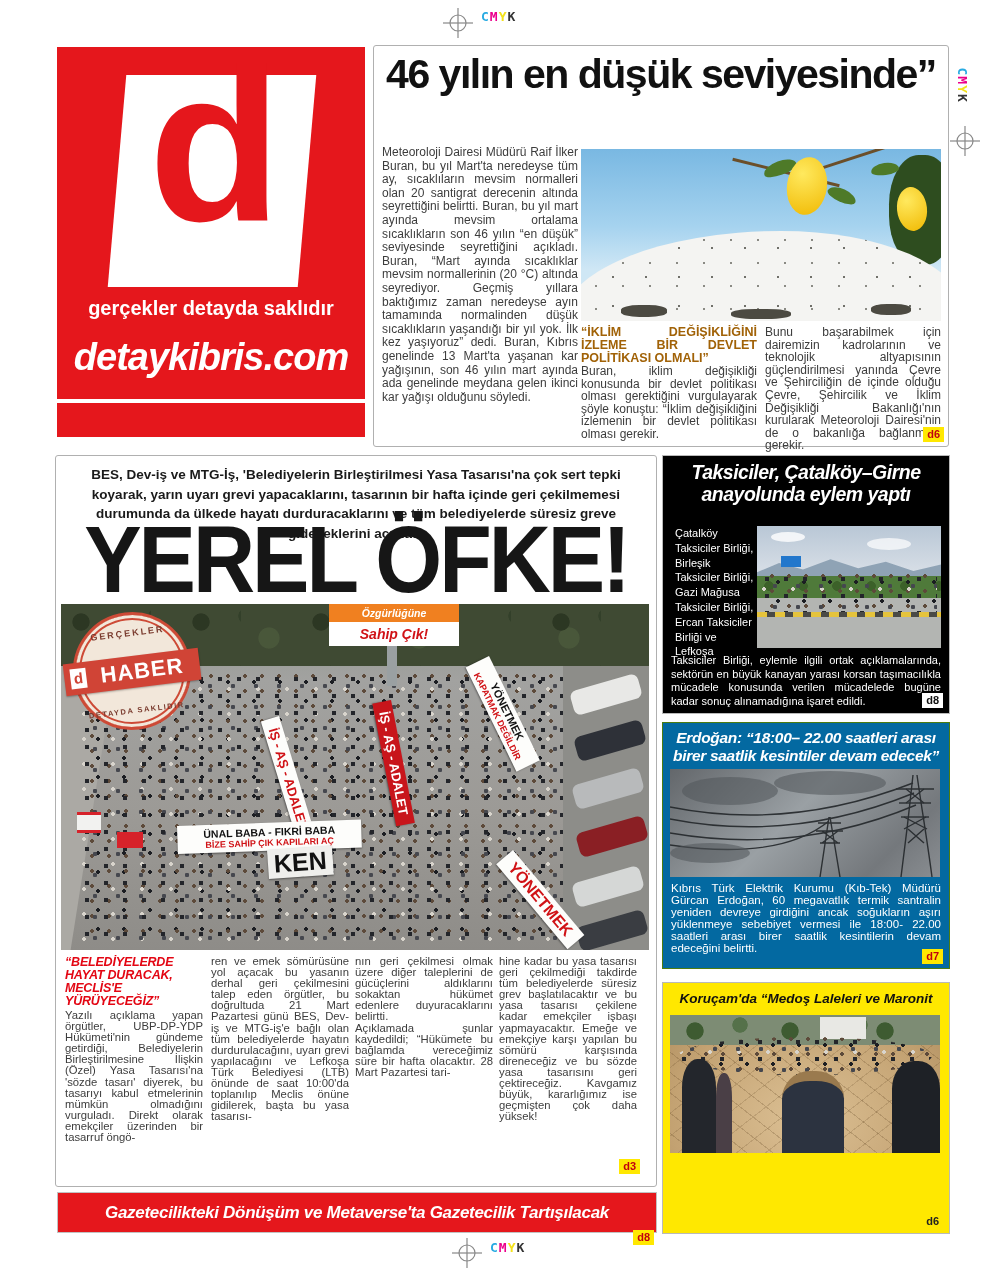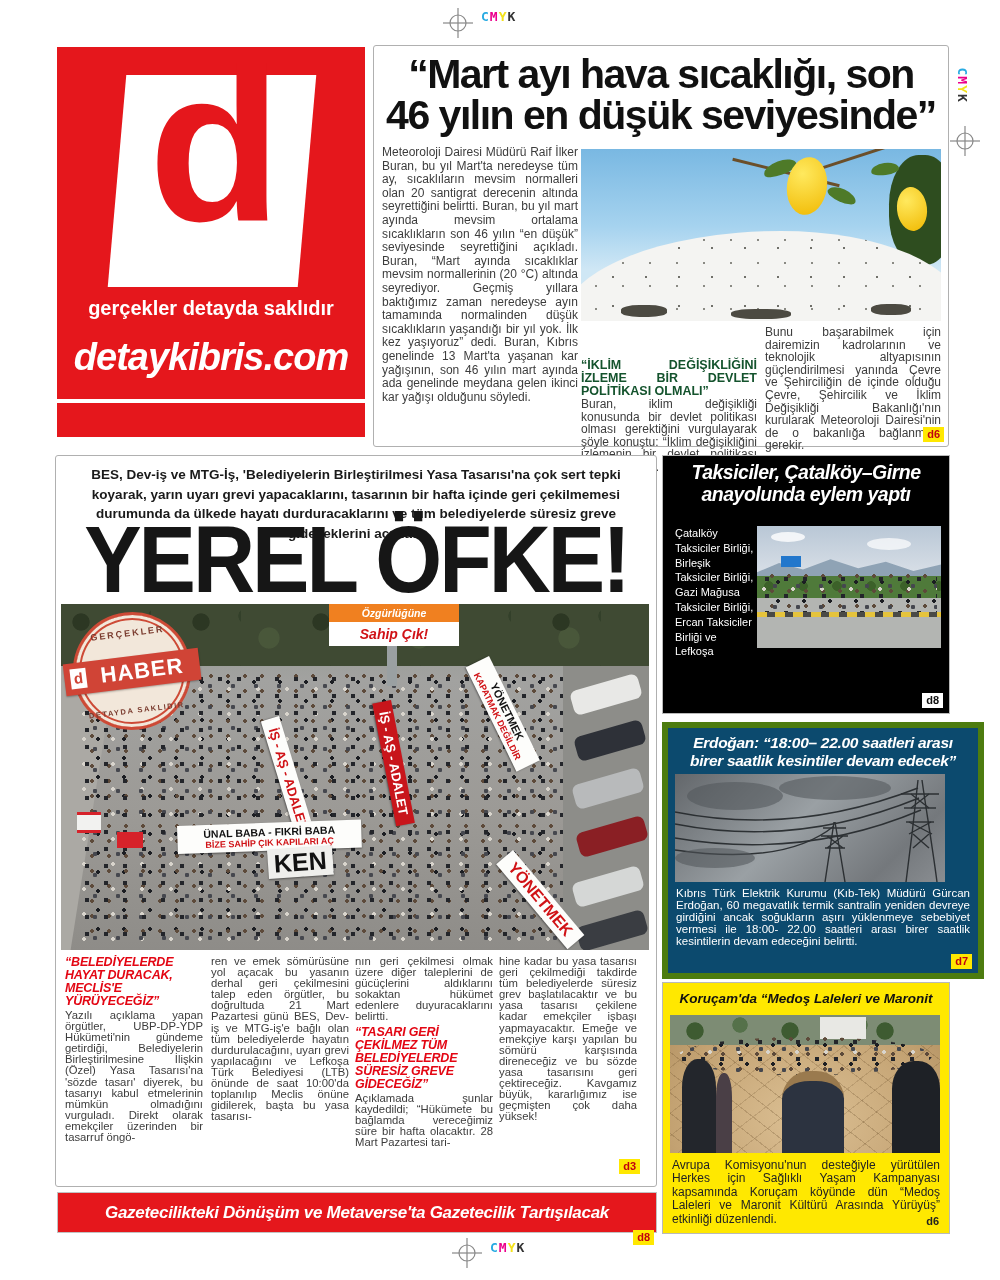--- a/index.html
+++ b/index.html
@@ -41,21 +41,21 @@
   .twig{position:absolute;background:#6b4f2a;}
   .snow{position:absolute;left:-20px;right:-20px;bottom:-6px;height:96px;background:#f4f4f2;
         border-radius:55% 45% 0 0/95% 80% 0 0;
         background-image:radial-gradient(circle 1.3px at 8px 9px,#8a8a84 95%,transparent),
                          radial-gradient(circle 1px at 19px 17px,#6f6f69 95%,transparent);
         background-size:27px 23px,33px 29px;}
   .rock{position:absolute;background:#4c4a42;border-radius:40%;}
   .foliage{position:absolute;background:#2e4d1f;border-radius:45%;}
   .w-col{position:absolute;top:280px;width:176px;font:400 12px/12.6px "Liberation Sans",sans-serif;
          text-align:justify;}
-  .w-sub{font:700 12.5px/13px "Liberation Sans",sans-serif;color:#14532d;margin-top:33px;}
+  .w-sub{font:700 12.5px/13px "Liberation Sans",sans-serif;color:#a16207;}
   
   .mainbox{left:55px;top:455px;width:600px;height:730px;}
   .kicker{position:absolute;left:50%;top:9px;width:530px;transform:translateX(-50%);
           text-align:center;color:#1a1a1a;font:700 13.5px/1.45 "Liberation Sans",sans-serif;}
   .m-head{position:absolute;left:0;right:0;top:56px;text-align:center;color:#161616;
           font:900 86px/1 "Liberation Sans",sans-serif;letter-spacing:-3px;
           transform:scaleY(1.1);transform-origin:top center;white-space:nowrap;}
   .m-photo{position:absolute;left:5px;top:148px;width:588px;height:346px;overflow:hidden;
            background:linear-gradient(180deg,#8f968f 0%,#a2a2a0 22%,#9c9a96 60%,#8e8c88 100%);}
   .trees{position:absolute;left:0;right:0;top:0;height:62px;background:#3f4a33;
@@ -111,21 +111,21 @@
   .t-mtn{position:absolute;left:0;right:0;top:28px;height:26px;background:#8fa3b5;
          clip-path:polygon(0 70%,12% 35%,25% 60%,40% 20%,55% 55%,70% 30%,85% 65%,100% 40%,100% 100%,0 100%);}
   .t-green{position:absolute;left:0;right:0;top:50px;height:22px;background:#4f7a3a;
          background-image:radial-gradient(circle 5px at 12px 10px,#3c6129 92%,transparent);background-size:34px 20px;}
   .t-road{position:absolute;left:0;right:0;top:72px;bottom:0;background:#b3b5b2;}
   .t-curb{position:absolute;left:0;right:0;top:86px;height:5px;
           background:repeating-linear-gradient(90deg,#e5c33c 0 10px,#4a4a46 10px 18px);}
   .t-crowd{position:absolute;left:4px;right:4px;top:48px;height:42px;}
   .t-body{position:absolute;left:8px;right:8px;top:198px;color:#fff;
           font:400 11px/13.6px "Liberation Sans",sans-serif;text-align:justify;}
-  .power{top:722px;height:245px;background:#0c4a6e;border:6px solid #4d7c0f;padding-left:24px;}
+  .power{top:722px;height:245px;background:#0369a1;border:1px solid #4d7c0f;}
   .p-head{position:absolute;left:0;right:0;top:6px;text-align:center;color:#fff;
           font:italic 800 15.5px/1.18 "Liberation Sans",sans-serif;letter-spacing:-0.3px;}
   .p-photo{position:absolute;left:7px;top:46px;width:270px;height:108px;overflow:hidden;
            background:linear-gradient(135deg,#63676b 0%,#9aa0a4 45%,#74787c 80%,#8a8e92 100%);}
   .p-body{position:absolute;left:8px;right:8px;top:160px;color:#fff;
           font:400 11.5px/11.9px "Liberation Sans",sans-serif;text-align:justify;}
   .korucam{top:982px;height:250px;background:#ffe800;border:1px solid #b9b9b9;}
   .k-head{position:absolute;left:0;right:0;top:8px;text-align:center;color:#111;
           font:italic 800 13.5px/1.2 "Liberation Sans",sans-serif;}
   .k-photo{position:absolute;left:7px;top:32px;width:270px;height:138px;overflow:hidden;
@@ -195,21 +195,20 @@
     <div class="logo-box">
       <div class="logo-d">d</div>
     </div>
     <div class="slogan">gerçekler detayda saklıdır</div>
     <div class="site">detaykibris.com</div>
     <div class="mast-sep"></div>
   </div>
 
   <div class="abs story-box weather">
     <div class="w-head">
-      <div>“Mart ayı hava sıcaklığı, son</div>
       <div>46 yılın en düşük seviyesinde”</div>
     </div>
     <div class="w-col1">Meteoroloji Dairesi Müdürü Raif İlker Buran, bu yıl Mart'ta neredeyse tüm ay, sıcaklıların mevsim normalleri olan 20 santigrat derecenin altında seyrettiğini belirtti. Buran,  bu yıl mart ayında mevsim ortalama sıcaklıkların son 46 yılın “en düşük” seviyesinde seyrettiğini açıkladı. Buran, “Mart ayında sıcaklıklar mevsim normallerinin (20 °C) altında seyrediyor. Geçmiş yıllara baktığımız zaman neredeyse ayın tamamında normalinden düşük sıcaklıkların yaşandığı bir yıl yok. İlk kez yaşıyoruz” dedi. Buran, Kıbrıs genelinde 13 Mart'ta yaşanan kar yağışının, son 46 yılın mart ayında ada genelinde meydana gelen ikinci kar yağışı olduğunu söyledi.</div>
     <div class="w-photo">
       <div class="foliage" style="right:-14px;top:6px;width:66px;height:110px;"></div>
       <div class="twig" style="left:150px;top:22px;width:110px;height:3px;transform:rotate(14deg);"></div>
       <div class="twig" style="left:230px;top:8px;width:80px;height:2.5px;transform:rotate(-18deg);"></div>
       <div class="leaf" style="left:182px;top:12px;width:34px;height:14px;transform:rotate(-20deg);"></div>
       <div class="leaf" style="left:246px;top:40px;width:30px;height:13px;transform:rotate(24deg);"></div>
       <div class="leaf" style="left:290px;top:14px;width:28px;height:12px;transform:rotate(-8deg);"></div>
@@ -278,21 +277,20 @@
       </div>
     </div>
 
     <div class="m-cols" style="left:9px;">
       <div class="m-sub">“BELEDİYELERDE HAYAT DURACAK, MECLİS'E YÜRÜYECEĞİZ”</div>
       <div>Yazılı açıklama yapan örgütler, UBP-DP-YDP Hükümeti'nin gündeme getirdiği, Belediyelerin Birleştirilmesine İlişkin (Özel) Yasa Tasarısı'na 'sözde tasarı' diyerek, bu tasarıyı kabul etmelerinin mümkün olmadığını vurguladı.  Direkt olarak emekçiler üzerinden bir tasarruf öngö-</div>
     </div>
     <div class="m-cols" style="left:155px;">ren ve emek sömürüsüne yol açacak bu yasanın derhal geri çekilmesini talep eden örgütler, bu doğrultuda 21 Mart Pazartesi günü BES, Dev-iş ve MTG-iş'e bağlı olan tüm belediyelerde hayatın durdurulacağını, uyarı grevi yapılacağını ve Lefkoşa Türk Belediyesi (LTB) önünde de saat 10:00'da toplanılıp Meclis önüne gidilerek, başta bu yasa tasarısı-</div>
     <div class="m-cols" style="left:299px;">
       <div>nın geri çekilmesi olmak üzere diğer taleplerini de gücüçlerini aldıklarını sokaktan hükümet edenlere duyuracaklarını belirtti.</div>
-      <div class="m-sub" style="margin-top:3px;">“TASARI GERİ ÇEKİLMEZ TÜM BELEDİYELERDE SÜRESİZ GREVE GİDECEĞİZ”</div>
       <div>Açıklamada şunlar kaydedildi; “Hükümete bu bağlamda vereceğimiz süre bir hafta olacaktır. 28 Mart Pazartesi tari-</div>
     </div>
     <div class="m-cols" style="left:443px;">hine kadar bu yasa tasarısı geri çekilmediği takdirde tüm belediyelerde süresiz grev başlatılacaktır ve bu yasa tasarısı çekilene kadar emekçiler işbaşı yapmayacaktır. Emeğe ve emekçiye karşı yapılan bu sömürü karşısında direneceğiz ve bu sözde yasa tasarısını geri çektireceğiz. Kavgamız büyük, kararlığımız ise geçmişten çok daha yüksek!</div>
     <div class="pref" style="right:16px;top:703px;">d3</div>
   </div>
 
   <div class="abs rail taxi">
     <div class="t-head">
       <div>Taksiciler, Çatalköy–Girne</div>
       <div>anayolunda eylem yaptı</div>
@@ -301,20 +299,21 @@
     <div class="t-photo">
       <div style="position:absolute;left:14px;top:6px;width:34px;height:10px;background:#fff;border-radius:50%;opacity:.8;"></div>
       <div style="position:absolute;left:110px;top:12px;width:44px;height:12px;background:#fff;border-radius:50%;opacity:.7;"></div>
       <div class="t-mtn"></div>
       <div class="t-green"></div>
       <div style="position:absolute;left:24px;top:30px;width:20px;height:11px;background:#2277cc;"></div>
       <div class="t-road"></div>
       <div class="t-crowd crowd"></div>
       <div class="t-curb"></div>
     </div>
+    <div class="t-body">Taksiciler Birliği, eylemle ilgili ortak açıklamalarında, sektörün en büyük kanayan yarası korsan taşımacılıkla mücadele konusunda verilen mücadelede bugüne kadar sonuç alınamadığına işaret edildi.</div>
     <div class="pref" style="right:6px;bottom:5px;background:#fff;color:#111;">d8</div>
   </div>
 
   <div class="abs rail power">
     <div class="p-head">
       <div>Erdoğan: “18:00– 22.00 saatleri arası</div>
       <div>birer saatlik kesintiler devam edecek”</div>
     </div>
     <div class="p-photo">
       <svg width="270" height="108" viewBox="0 0 270 108">
@@ -347,21 +346,20 @@
     <div class="k-photo">
       <div class="k-top"></div>
       <div class="k-bldg"></div>
       <div class="k-grid"></div>
       <div class="k-crowd crowd"></div>
       <div class="k-fig" style="left:12px;top:44px;width:34px;height:94px;background:#23262c;"></div>
       <div class="k-fig" style="left:46px;top:58px;width:16px;height:80px;background:#4a3f46;"></div>
       <div class="k-fig" style="left:112px;top:56px;width:62px;height:82px;background:#2c3340;border-top:10px solid #9a7a4e;"></div>
       <div class="k-fig" style="left:222px;top:46px;width:48px;height:92px;background:#1e2126;"></div>
     </div>
-    <div class="k-body">Avrupa Komisyonu'nun desteğiyle yürütülen Herkes için Sağlıklı Yaşam Kampanyası kapsamında Koruçam köyünde dün “Medoş Laleleri ve Maronit Kültürü Arasında Yürüyüş” etkinliği düzenlendi.</div>
     <div class="pref" style="right:6px;bottom:4px;background:#ffe800;color:#222;">d6</div>
   </div>
 
   <div class="abs bottom-strip">
     <div class="bs-text">Gazetecilikteki Dönüşüm ve Metaverse'ta Gazetecilik Tartışılacak</div>
     <div class="pref" style="right:2px;bottom:-13px;">d8</div>
   </div>
 
 </div>
 

